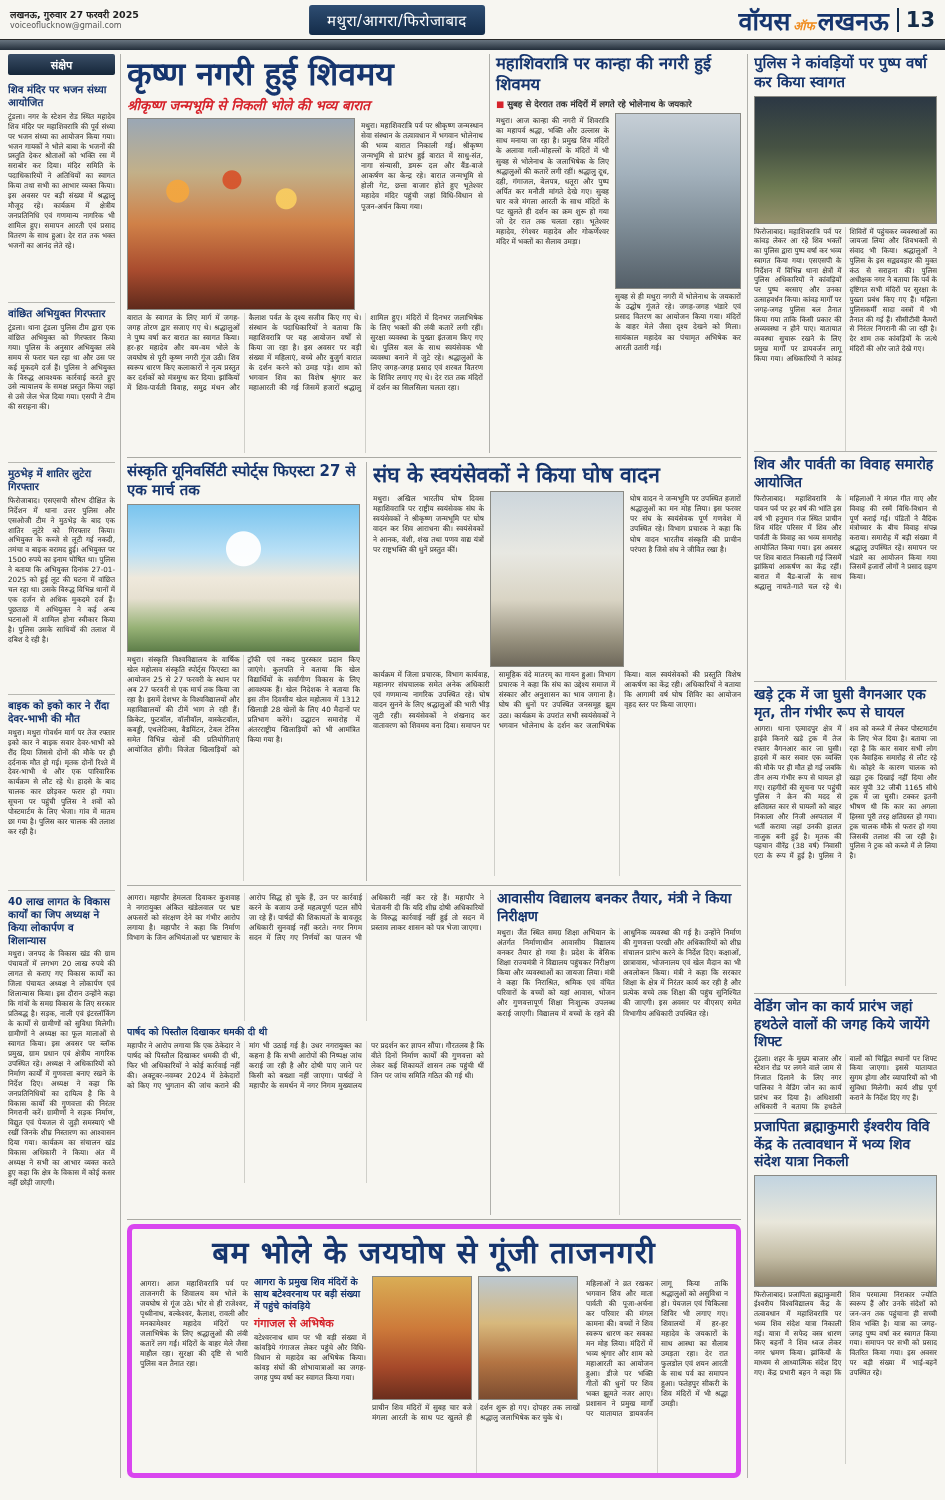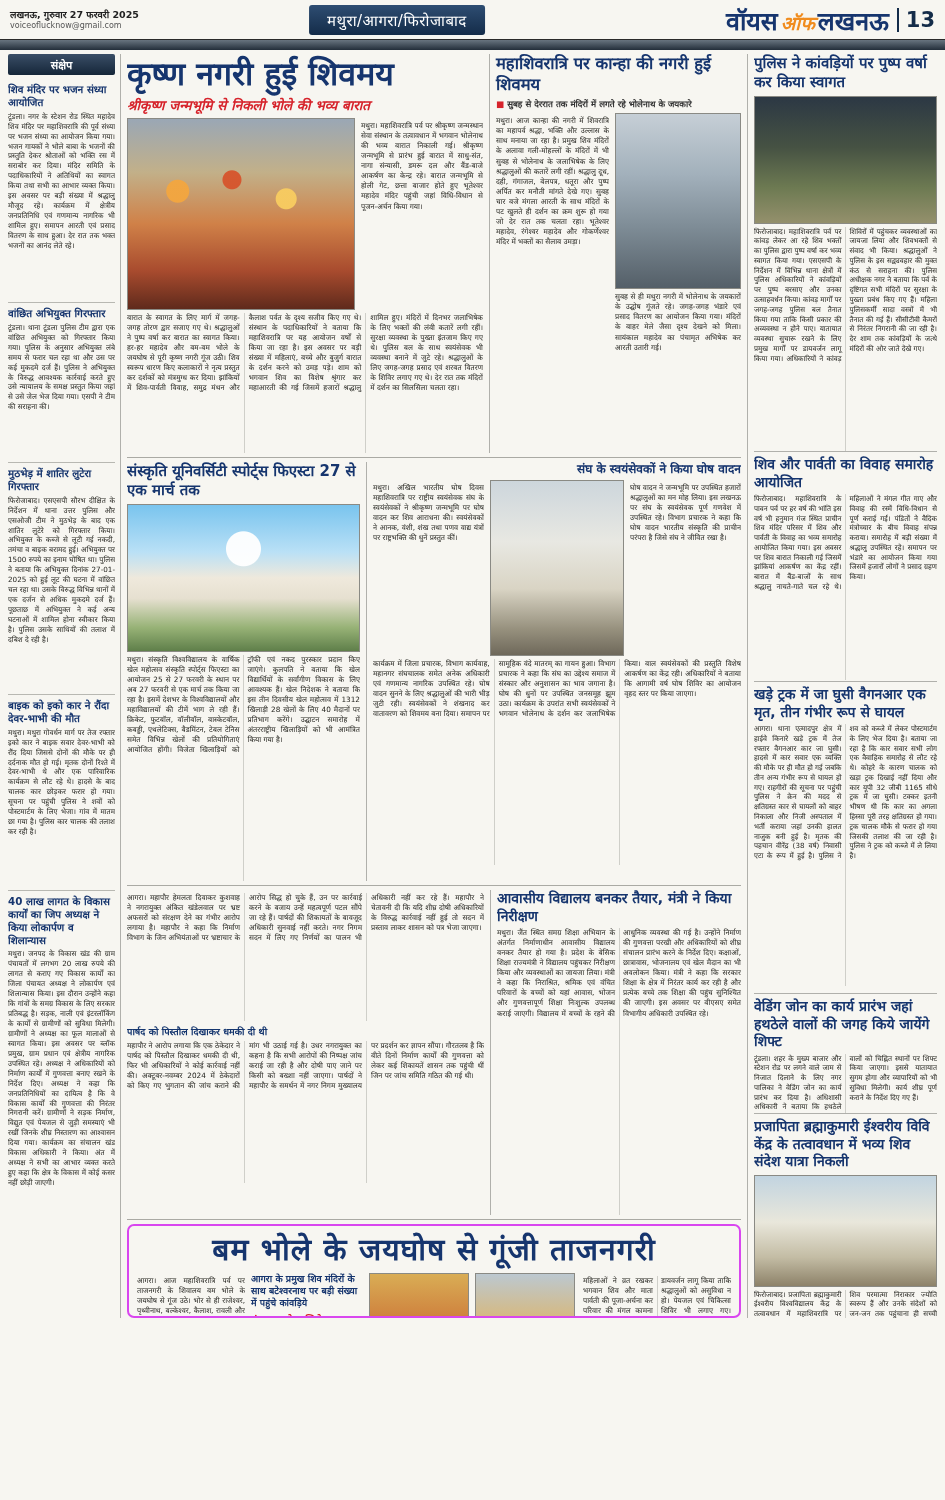--- a/index.html
+++ b/index.html
@@ -10,26 +10,26 @@
   
   .masthead{height:40px;display:flex;align-items:center;padding:3px 10px 2px;position:relative;border-bottom:1.5px solid #2a2a2a;}
   .mast-left{line-height:1.3;}
   .date{font-weight:bold;font-size:9.5px;color:#222;}
   .email{font-size:8px;color:#555;}
   .region-tab{position:absolute;left:42%;transform:translateX(-50%);
      background:linear-gradient(180deg,#2e4d72,#142c49);color:#fff;font-weight:normal;
      font-size:15px;padding:5px 18px;border-radius:3px;letter-spacing:.5px;}
   .mast-right{margin-left:auto;display:flex;align-items:center;gap:8px;}
   .logo{font-weight:bold;font-size:25px;color:#16356e;white-space:nowrap;}
-  .logo .lw2{color:#f08c1e;font-size:19px;margin:0 3px;font-style:italic;}
+  .logo .lw2{color:#f08c1e;font-size:12px;margin:0 3px;font-style:italic;}
   .pageno{font-size:21px;font-weight:bold;color:#142c49;border-left:2px solid #142c49;padding-left:7px;}
   .top-band{height:10px;background:linear-gradient(180deg,#68747f,#232e3a);}
 
   
-  .content{display:flex;gap:6px;padding:4px 8px 0;height:1268px;overflow:hidden;}
+  .content{display:flex;gap:6px;padding:4px 8px 0;height:1428px;overflow:hidden;}
   .col-briefs{width:113px;flex:0 0 113px;border-right:1px solid #b0b0ab;padding-right:5px;
       display:flex;flex-direction:column;overflow:hidden;}
   .col-main{flex:1;min-width:0;display:flex;flex-direction:column;gap:4px;overflow:hidden;}
   .col-right{width:190px;flex:0 0 190px;border-left:1px solid #b0b0ab;padding-left:6px;
       display:flex;flex-direction:column;gap:4px;overflow:hidden;}
 
   
   h1,h2,h3,p{margin:0;}
   .hl{color:#16356e;font-weight:bold;line-height:1.25;}
   .body{font-size:7.3px;line-height:1.38;text-align:justify;color:#24241f;margin-top:3px;overflow:hidden;}
@@ -74,35 +74,35 @@
   .kicker-sq::before{content:"■ ";color:#d6232b;}
   .srow{display:flex;gap:6px;}
   .srow .leftpart{flex:1;min-width:0;}
   .srow .rightpart{width:126px;flex:0 0 126px;}
 
   
   .band2{display:flex;gap:6px;height:424px;border-bottom:1px solid #aaaaa4;padding-bottom:4px;overflow:hidden;}
   .sports{width:240px;flex:0 0 240px;border-right:1px solid #b0b0ab;padding-right:6px;overflow:hidden;}
   .sports h2{font-size:15px;}
   .ghosh{flex:1;min-width:0;overflow:hidden;}
-  .ghosh h2{font-size:12px;text-align:right;}
+  .ghosh h2{font-size:21px;}
   .grow{display:flex;gap:6px;margin-top:3px;}
   .grow .gcol{flex:1;min-width:0;}
 
   
   .band3{display:flex;gap:6px;height:330px;border-bottom:1px solid #aaaaa4;padding-bottom:4px;overflow:hidden;}
   .mayor{width:364px;flex:0 0 364px;border-right:1px solid #b0b0ab;padding-right:6px;overflow:hidden;}
   .mayor h2{font-size:16px;}
   .crosshead{font-size:9.5px;font-weight:bold;color:#14356e;margin:4px 0 1px;}
   .school{flex:1;min-width:0;overflow:hidden;}
   .school h2{font-size:14px;}
   .m1{height:128px}.m2{height:142px}
 
   
-  .bambox{flex:1;border:2px solid #d946ef;border-radius:7px;padding:5px 8px;overflow:hidden;}
+  .bambox{flex:1;border:5px solid #d946ef;border-radius:7px;padding:5px 8px;overflow:hidden;}
   .bambox h1{text-align:center;font-size:30px;letter-spacing:1px;}
   .bamrow{display:flex;gap:6px;margin-top:4px;height:212px;overflow:hidden;}
   .bam-a{width:108px;flex:0 0 108px;}
   .bam-b{width:112px;flex:0 0 112px;}
   .sub-blue{color:#16356e;font-weight:bold;font-size:9.4px;line-height:1.3;}
   .sub-red{color:#d6232b;font-weight:bold;font-size:11px;margin:3px 0;}
   .bam-mid{width:208px;flex:0 0 208px;}
   .bam-photos{display:flex;gap:6px;}
   .bam-d{flex:1;min-width:0;}
 
@@ -194,21 +194,21 @@
         <article class="sports">
           <h2 class="hl">संस्कृति यूनिवर्सिटी स्पोर्ट्स फिएस्टा 27 से एक मार्च तक</h2>
           <div class="photo ph-campus" style="margin-top:4px;"></div>
           <p class="body cols2" style="height:228px;">मथुरा। संस्कृति विश्वविद्यालय के वार्षिक खेल महोत्सव संस्कृति स्पोर्ट्स फिएस्टा का आयोजन 25 से 27 फरवरी के स्थान पर अब 27 फरवरी से एक मार्च तक किया जा रहा है। इसमें देशभर के विश्वविद्यालयों और महाविद्यालयों की टीमें भाग ले रही हैं। क्रिकेट, फुटबॉल, वॉलीबॉल, बास्केटबॉल, कबड्डी, एथलेटिक्स, बैडमिंटन, टेबल टेनिस समेत विभिन्न खेलों की प्रतियोगिताएं आयोजित होंगी। विजेता खिलाड़ियों को ट्रॉफी एवं नकद पुरस्कार प्रदान किए जाएंगे। कुलपति ने बताया कि खेल विद्यार्थियों के सर्वांगीण विकास के लिए आवश्यक हैं। खेल निदेशक ने बताया कि इस तीन दिवसीय खेल महोत्सव में 1312 खिलाड़ी 28 खेलों के लिए 40 मैदानों पर प्रतिभाग करेंगे। उद्घाटन समारोह में अंतरराष्ट्रीय खिलाड़ियों को भी आमंत्रित किया गया है।</p>
         </article>
         <article class="ghosh">
           <h2 class="hl">संघ के स्वयंसेवकों ने किया घोष वादन</h2>
           <div class="grow">
             <p class="body gcol">मथुरा। अखिल भारतीय घोष दिवस महाशिवरात्रि पर राष्ट्रीय स्वयंसेवक संघ के स्वयंसेवकों ने श्रीकृष्ण जन्मभूमि पर घोष वादन कर शिव आराधना की। स्वयंसेवकों ने आनक, वंशी, शंख तथा पणव वाद्य यंत्रों पर राष्ट्रभक्ति की धुनें प्रस्तुत कीं।</p>
             <div class="photo ph-ghosh"></div>
-            <p class="body gcol">घोष वादन ने जन्मभूमि पर उपस्थित हजारों श्रद्धालुओं का मन मोह लिया। इस लखनऊ पर संघ के स्वयंसेवक पूर्ण गणवेश में उपस्थित रहे। विभाग प्रचारक ने कहा कि घोष वादन भारतीय संस्कृति की प्राचीन परंपरा है जिसे संघ ने जीवित रखा है।</p>
+            <p class="body gcol">घोष वादन ने जन्मभूमि पर उपस्थित हजारों श्रद्धालुओं का मन मोह लिया। इस फरवर पर संघ के स्वयंसेवक पूर्ण गणवेश में उपस्थित रहे। विभाग प्रचारक ने कहा कि घोष वादन भारतीय संस्कृति की प्राचीन परंपरा है जिसे संघ ने जीवित रखा है।</p>
           </div>
           <p class="body cols3" style="height:206px;">कार्यक्रम में जिला प्रचारक, विभाग कार्यवाह, महानगर संघचालक समेत अनेक अधिकारी एवं गणमान्य नागरिक उपस्थित रहे। घोष वादन सुनने के लिए श्रद्धालुओं की भारी भीड़ जुटी रही। स्वयंसेवकों ने शंखनाद कर वातावरण को शिवमय बना दिया। समापन पर सामूहिक वंदे मातरम् का गायन हुआ। विभाग प्रचारक ने कहा कि संघ का उद्देश्य समाज में संस्कार और अनुशासन का भाव जगाना है। घोष की धुनों पर उपस्थित जनसमूह झूम उठा। कार्यक्रम के उपरांत सभी स्वयंसेवकों ने भगवान भोलेनाथ के दर्शन कर जलाभिषेक किया। बाल स्वयंसेवकों की प्रस्तुति विशेष आकर्षण का केंद्र रही। अधिकारियों ने बताया कि आगामी वर्ष घोष शिविर का आयोजन वृहद स्तर पर किया जाएगा।</p>
         </article>
       </div>
 
       <div class="band3">
         <article class="mayor">
           <p class="body cols3 m1">आगरा। महापौर हेमलता दिवाकर कुशवाह ने नगरायुक्त अंकित खंडेलवाल पर भ्रष्ट अफसरों को संरक्षण देने का गंभीर आरोप लगाया है। महापौर ने कहा कि निर्माण विभाग के जिन अभियंताओं पर भ्रष्टाचार के आरोप सिद्ध हो चुके हैं, उन पर कार्रवाई करने के बजाय उन्हें महत्वपूर्ण पटल सौंपे जा रहे हैं। पार्षदों की शिकायतों के बावजूद अधिकारी सुनवाई नहीं करते। नगर निगम सदन में लिए गए निर्णयों का पालन भी अधिकारी नहीं कर रहे हैं। महापौर ने चेतावनी दी कि यदि शीघ्र दोषी अधिकारियों के विरुद्ध कार्रवाई नहीं हुई तो सदन में प्रस्ताव लाकर शासन को पत्र भेजा जाएगा।</p>
           <div class="crosshead">पार्षद को पिस्तौल दिखाकर धमकी दी थी</div>
           <p class="body cols3 m2">महापौर ने आरोप लगाया कि एक ठेकेदार ने पार्षद को पिस्तौल दिखाकर धमकी दी थी, फिर भी अधिकारियों ने कोई कार्रवाई नहीं की। अक्टूबर-नवम्बर 2024 में ठेकेदारों को किए गए भुगतान की जांच कराने की मांग भी उठाई गई है। उधर नगरायुक्त का कहना है कि सभी आरोपों की निष्पक्ष जांच कराई जा रही है और दोषी पाए जाने पर किसी को बख्शा नहीं जाएगा। पार्षदों ने महापौर के समर्थन में नगर निगम मुख्यालय पर प्रदर्शन कर ज्ञापन सौंपा। गौरतलब है कि बीते दिनों निर्माण कार्यों की गुणवत्ता को लेकर कई शिकायतें शासन तक पहुंची थीं जिन पर जांच समिति गठित की गई थी।</p>

